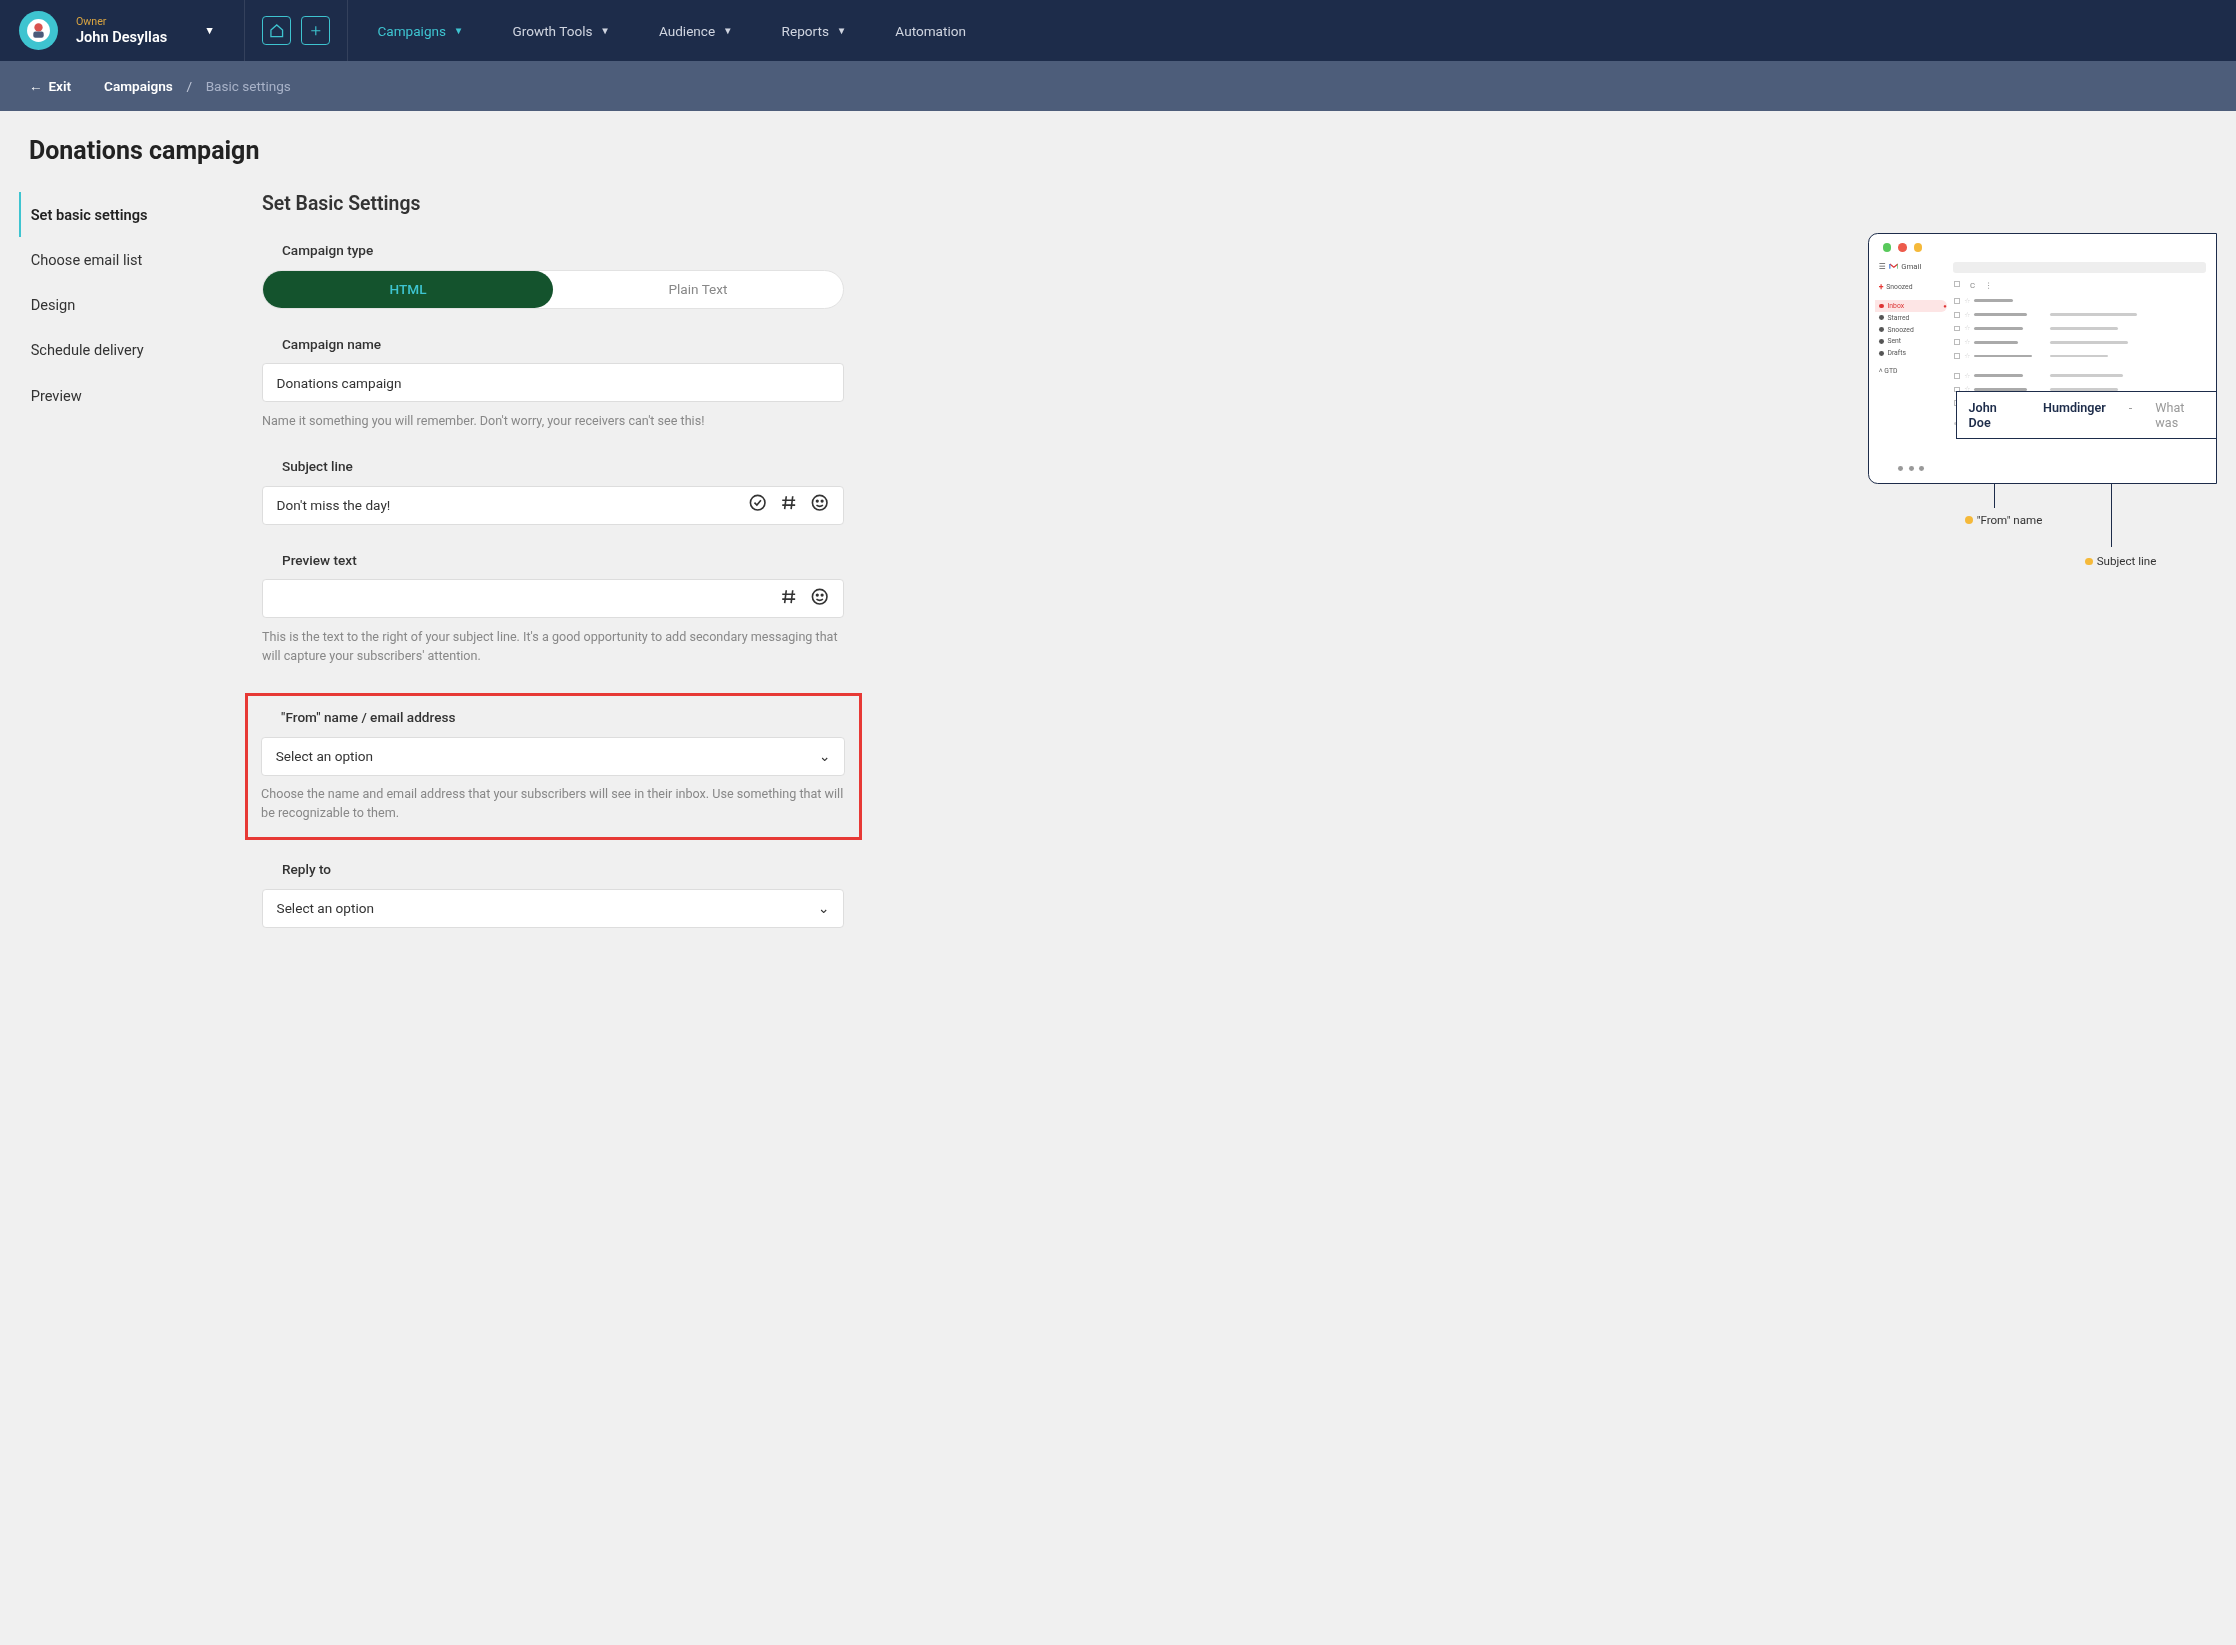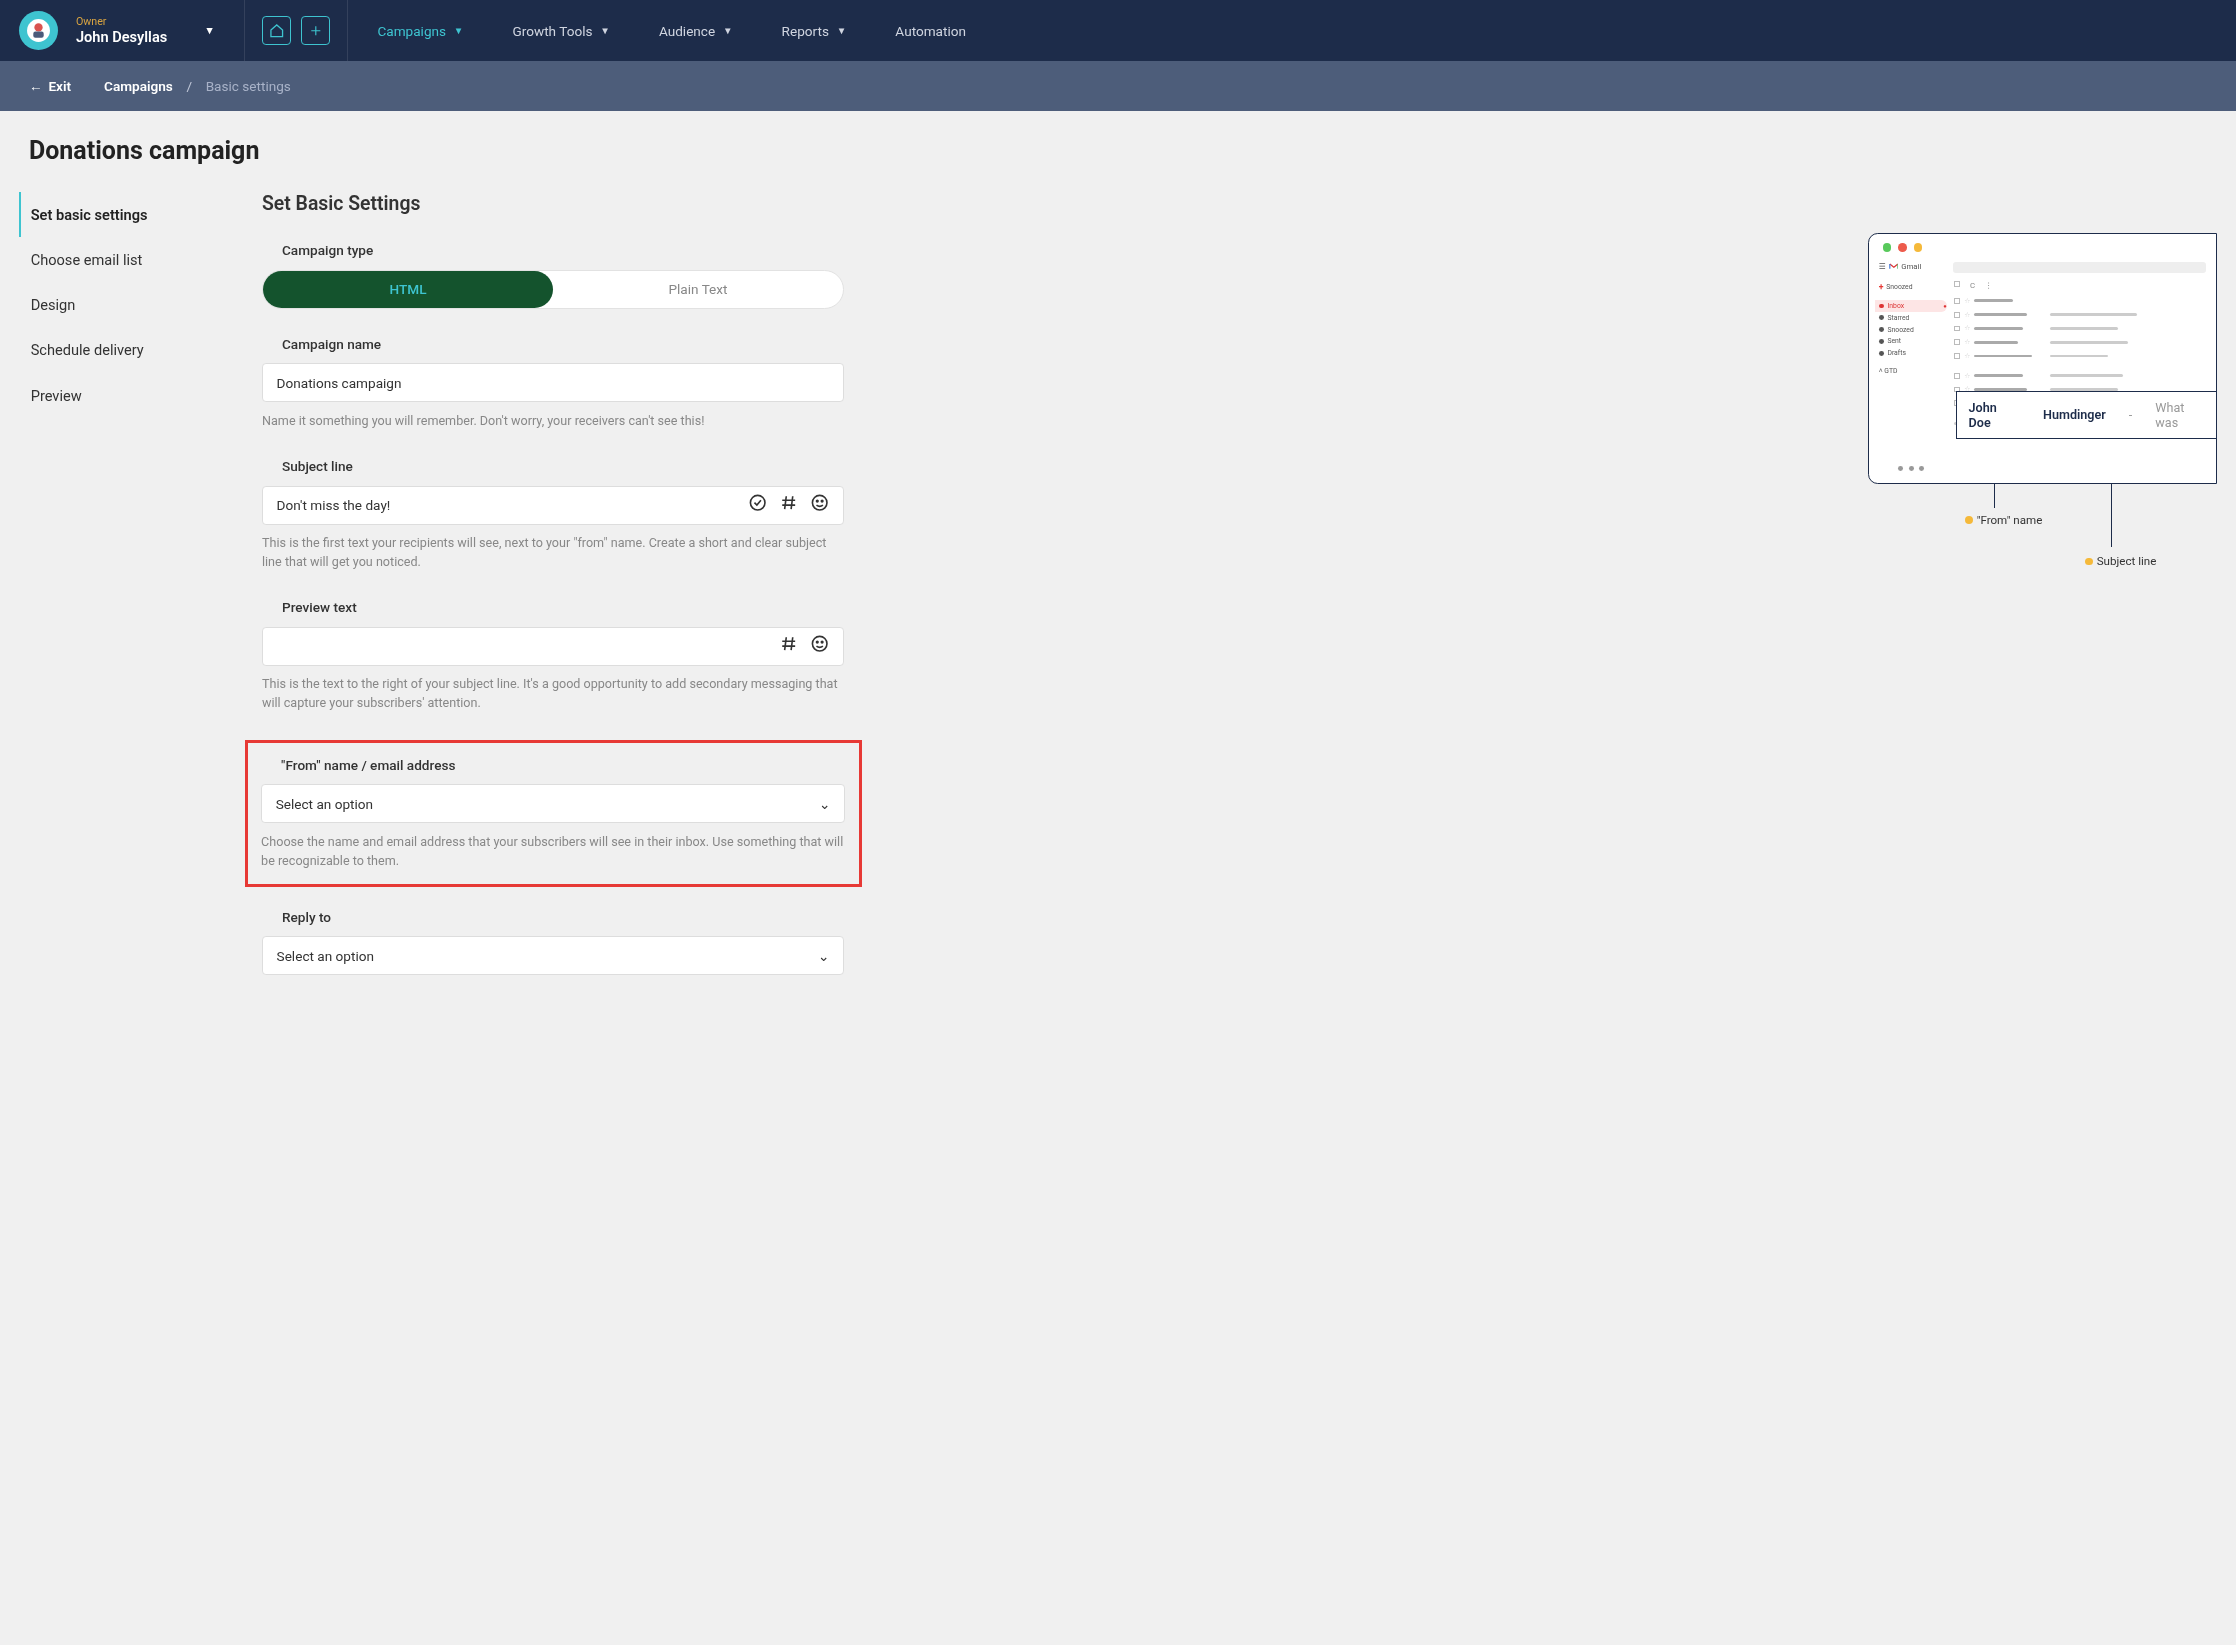--- a/index.html
+++ b/index.html
@@ -86,21 +86,21 @@
 .gm-tabs { display:flex; gap:9.7px; padding-bottom:3.9px; font-size:7.8px; color:#888;}
 .gm-row { display: flex; align-items: center; gap: 3.9px; padding: 2.9px 0; }
 .gm-chk { width: 5.8px; height: 5.8px; border: 1px solid #bbb; flex-shrink:0;}
 .gm-star { color: #ccc; font-size: 6.8px; }
 .gm-line-a { height: 2.9px; background: #aaa; border-radius: 1.9px; }
 .gm-line-b { height: 2.9px; background: #ccc; border-radius: 1.9px; }
 .gm-search { height:11.6px; background:#eee; border-radius:2.9px; margin-bottom:7.8px; margin-left:-1.9px;}
 .gm-footer-lines { display:flex; justify-content:space-between; margin-top:11.6px;}
 .gm-fl { height:2.9px; background:#ccc; border-radius:1.9px;}
 
-.highlight-email-row { position: absolute; bottom: 44px; left: 87px; right: -4.9px; border: 1.9px solid #1d2c4a; background: #fff; padding: 7.8px 11.6px; display: flex; gap: 23px; font-size: 12.6px; align-items: center; }
+.highlight-email-row { position: absolute; bottom: 44px; left: 87px; right: -4.9px; border: 1.9px solid #1d2c4a; background: #fff; padding: 7.8px 11.6px; display: flex; gap: 23px; font-size: 12.6px; align-items: flex-start; }
 .he-from { font-weight: 600; color: #1d2c4a; }
 .he-subj { font-weight: 600; color: #1d2c4a; }
 .he-prev { color: #999; }
 .he-sep { color: #999; }
 
 .bottom-dots { position: absolute; bottom: 11.6px; left: 29px; display: flex; gap: 5.8px; }
 .bd { width: 4.9px; height: 4.9px; border-radius: 50%; background: #999; }
 .callout { font-size: 11.6px; color: #333; display: flex; align-items: center; gap: 3.9px; margin-top:5.8px; }
 .callout-dot { width: 7.8px; height: 7.8px; border-radius: 50%; background: #f5b93a; }
 .callout-line { width: 1px; background: #1d2c4a; }
@@ -217,21 +217,20 @@
                 <path d="M9 4 L7 20 M17 4 L15 20 M4 9 H20 M4 15 H20"></path>
               </svg></span>
           <span><svg viewBox="0 0 24 24" fill="none" stroke="#333" stroke-width="2">
                 <circle cx="12" cy="12" r="9"></circle>
                 <circle cx="9" cy="10" r="1" fill="#333"></circle>
                 <circle cx="15" cy="10" r="1" fill="#333"></circle>
                 <path d="M8 15 q4 3 8 0"></path>
               </svg></span>
         </div>
       </div>
-      <div class="helper">This is the first text your recipients will see, next to your "from" name. Create a short and clear subject line that will get you noticed.</div>
     </div>
 
     <div class="field-group">
       <div class="field-label">Preview text</div>
       <div class="input-box">
         <input value="" style="">
         <div class="input-icons">
           <span><svg viewBox="0 0 24 24" fill="none" stroke="#333" stroke-width="2">
                 <path d="M9 4 L7 20 M17 4 L15 20 M4 9 H20 M4 15 H20"></path>
               </svg></span>

